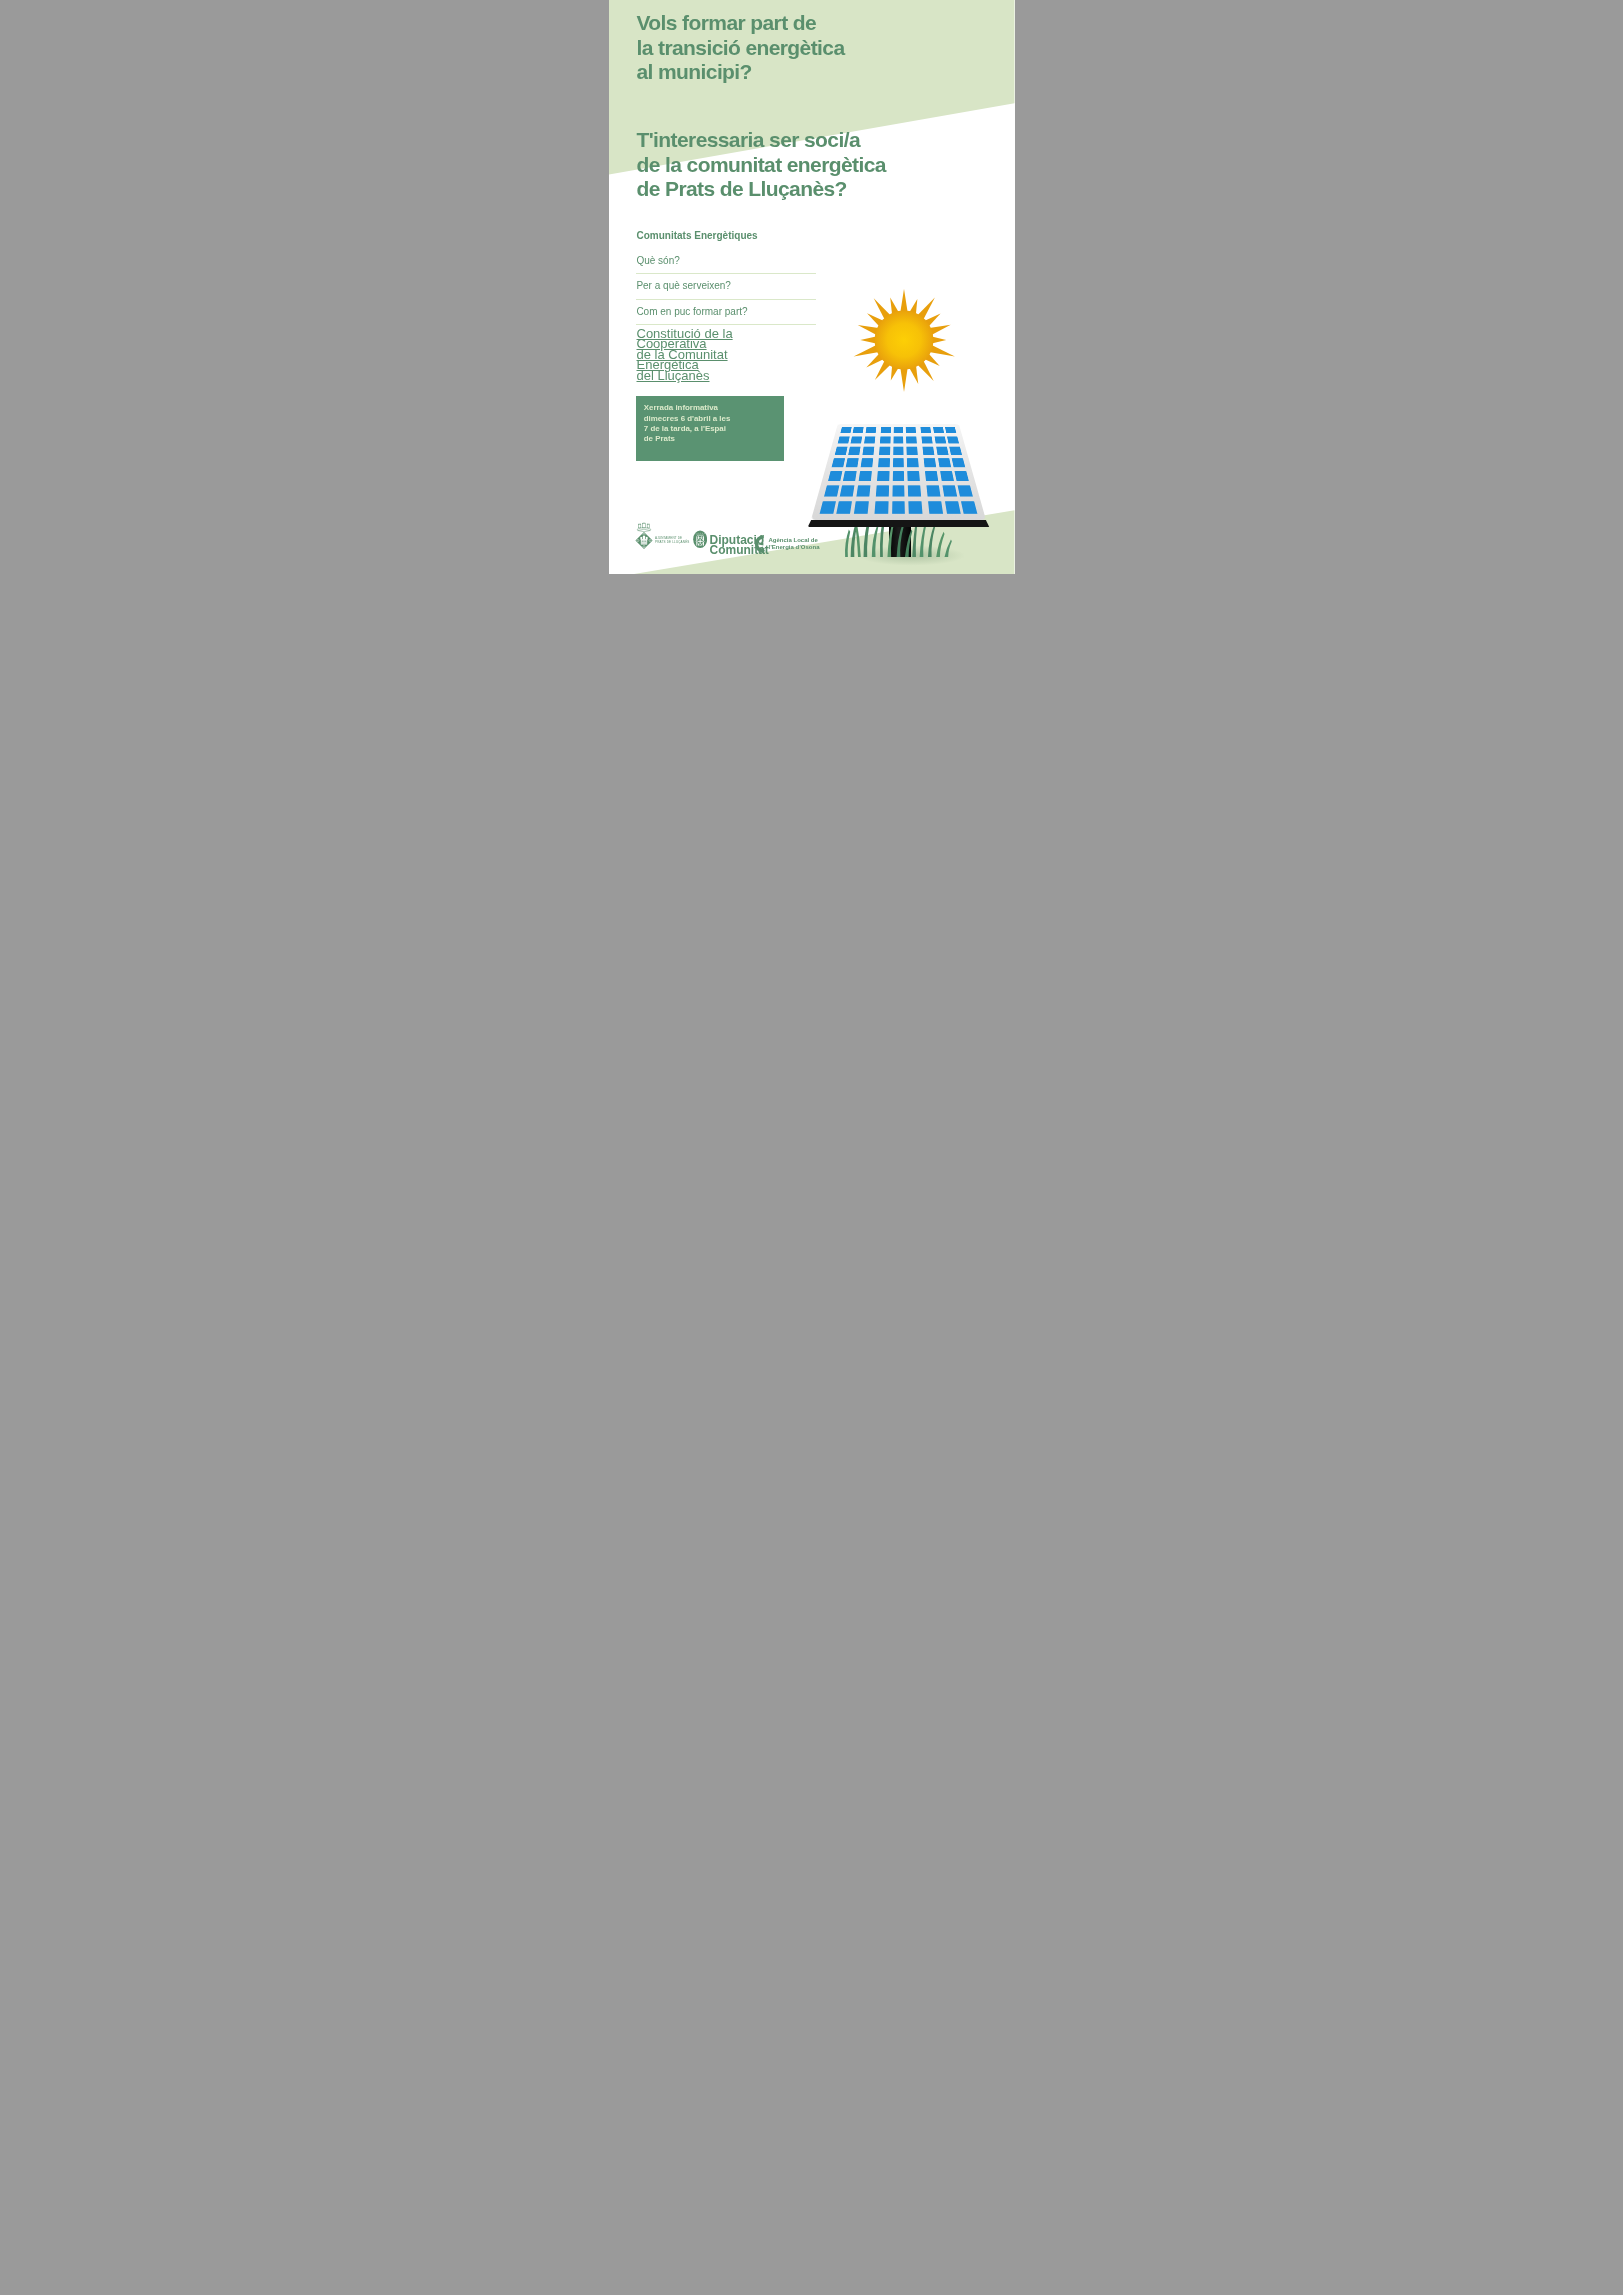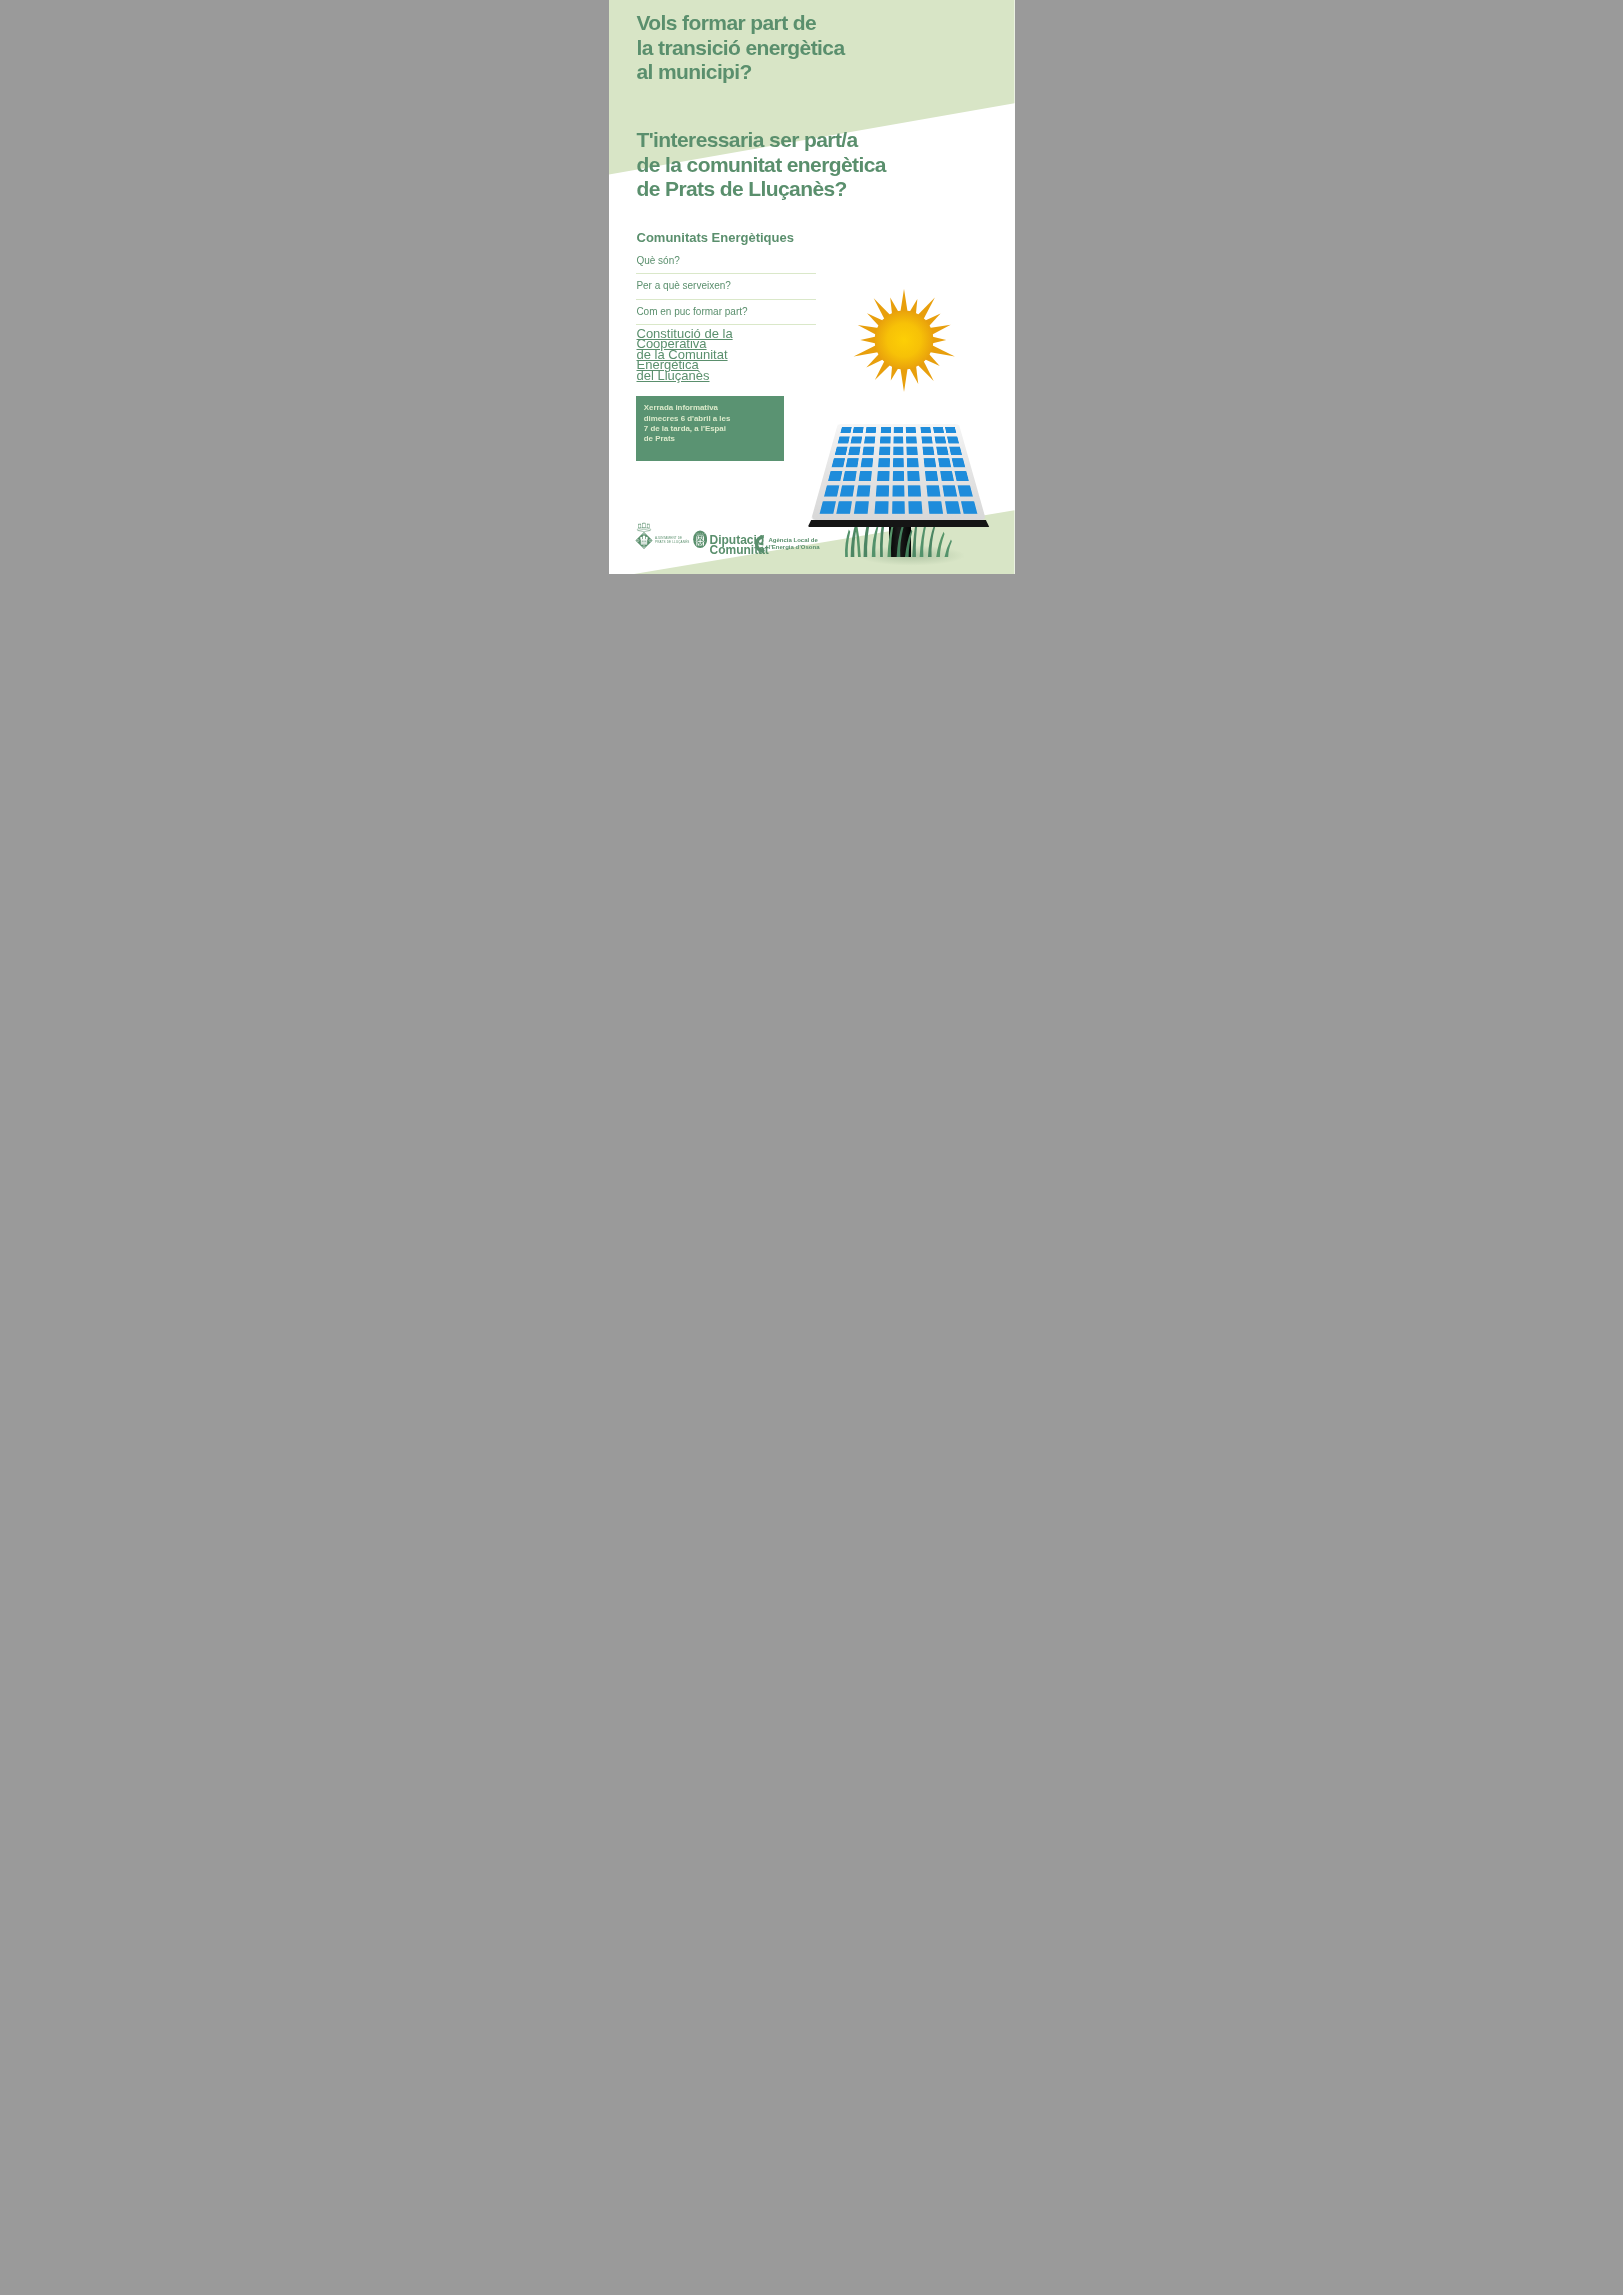--- a/index.html
+++ b/index.html
@@ -13,21 +13,21 @@
 
   
   .band-top{inset:0;background:#D8E5C6;clip-path:polygon(0 0,100% 0,100% 18%,0 30.4%);z-index:0;}
   .band-bottom{inset:0;background:#D8E5C6;clip-path:polygon(6.3% 100%,100% 88.9%,100% 100%);z-index:1;}
 
   
   .headline{left:28px;width:287px;margin:0;color:#5A8F6D;font-weight:bold;
     font-size:21px;line-height:24.5px;letter-spacing:-0.6px;z-index:8;}
   .headline.primary{top:11px;}
   .headline.secondary{top:128px;}
-  .section-title{left:28px;top:230px;margin:0;color:#5A8F6D;font-weight:bold;font-size:13px;z-index:8;}
+  .section-title{left:28px;top:230px;margin:0;color:#5A8F6D;font-weight:bold;font-size:10px;z-index:8;}
   .topic-list{left:27px;top:249px;width:180px;z-index:8;}
   .topic-row{padding:5.6px 0 7.9px 0.9px;border-bottom:0.9px solid #DAE8C9;}
   .topic-row span{color:#5A8F6D;font-size:10px;text-align:right;}
   .topic-note{left:28px;top:329px;width:153px;color:#5A8F6D;font-size:13px;line-height:10.4px;z-index:8;text-decoration:underline;}
 
   
   .event-box{left:27px;top:396px;width:148px;height:65px;background:#5A9372;border-radius:0;
     box-sizing:border-box;padding:7.4px 8.3px;z-index:8;}
   .event-box span{color:#DCEACB;font-weight:bold;font-size:7.9px;line-height:10.2px;}
 
@@ -65,21 +65,21 @@
 
 <div id="poster">
 
   <div class="abs band-top"></div>
   <div class="abs band-bottom"></div>
 
   <h1 class="abs headline primary preline">Vols formar part de
 la transició energètica
 al municipi?</h1>
 
-  <h2 class="abs headline secondary preline">T'interessaria ser part/a
+  <h2 class="abs headline secondary preline">T'interessaria ser soci/a
 de la comunitat energètica
 de Prats de Lluçanès?</h2>
 
   <h3 class="abs section-title">Comunitats Energètiques</h3>
 
   <div class="abs topic-list">
     <div class="topic-row">
       <span>Què són?</span>
     </div>
     <div class="topic-row">

